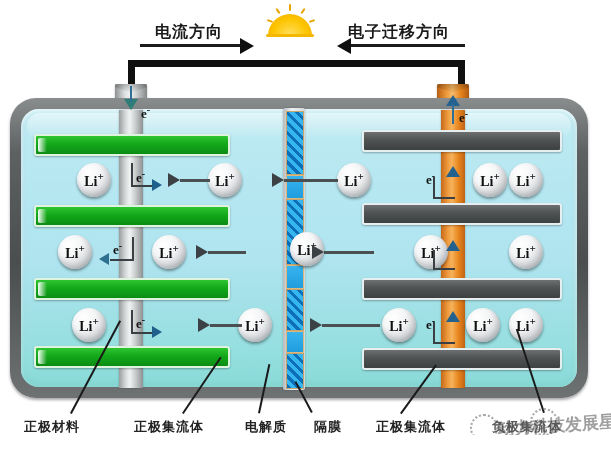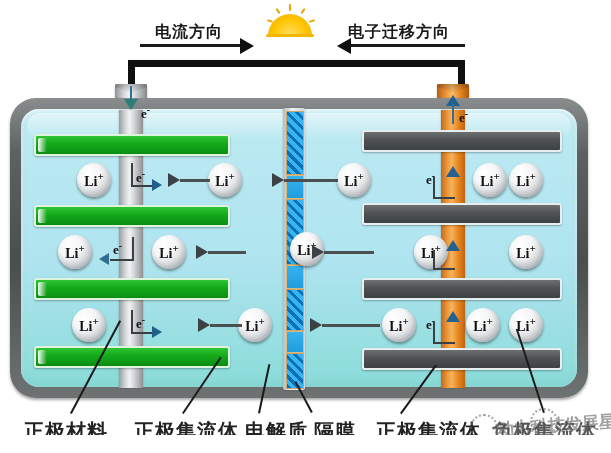--- a/index.html
+++ b/index.html
@@ -155,21 +155,21 @@
   .epath{position:absolute;border:2px solid #3a3f43;}
   .epath-blue{position:absolute;background:#2f6f95;}
 
   
   .callout{position:absolute;transform-origin:0 0;height:1.5px;background:#1a1a1a;}
 
   
   .caption{
     position:absolute;
     font-family:"Liberation Serif","DejaVu Serif",serif;
-    font-size:20px;font-weight:700;color:#232323;white-space:nowrap;letter-spacing:1px;
+    font-size:13px;font-weight:700;color:#232323;white-space:nowrap;letter-spacing:1px;
   }
 
   
   .wm{
     position:absolute;
     font-family:"Liberation Serif","DejaVu Serif",serif;
     font-size:17px;font-weight:700;color:rgba(80,80,80,.55);white-space:nowrap;
     transform:rotate(-4deg);
   }
   .wm-logo{

